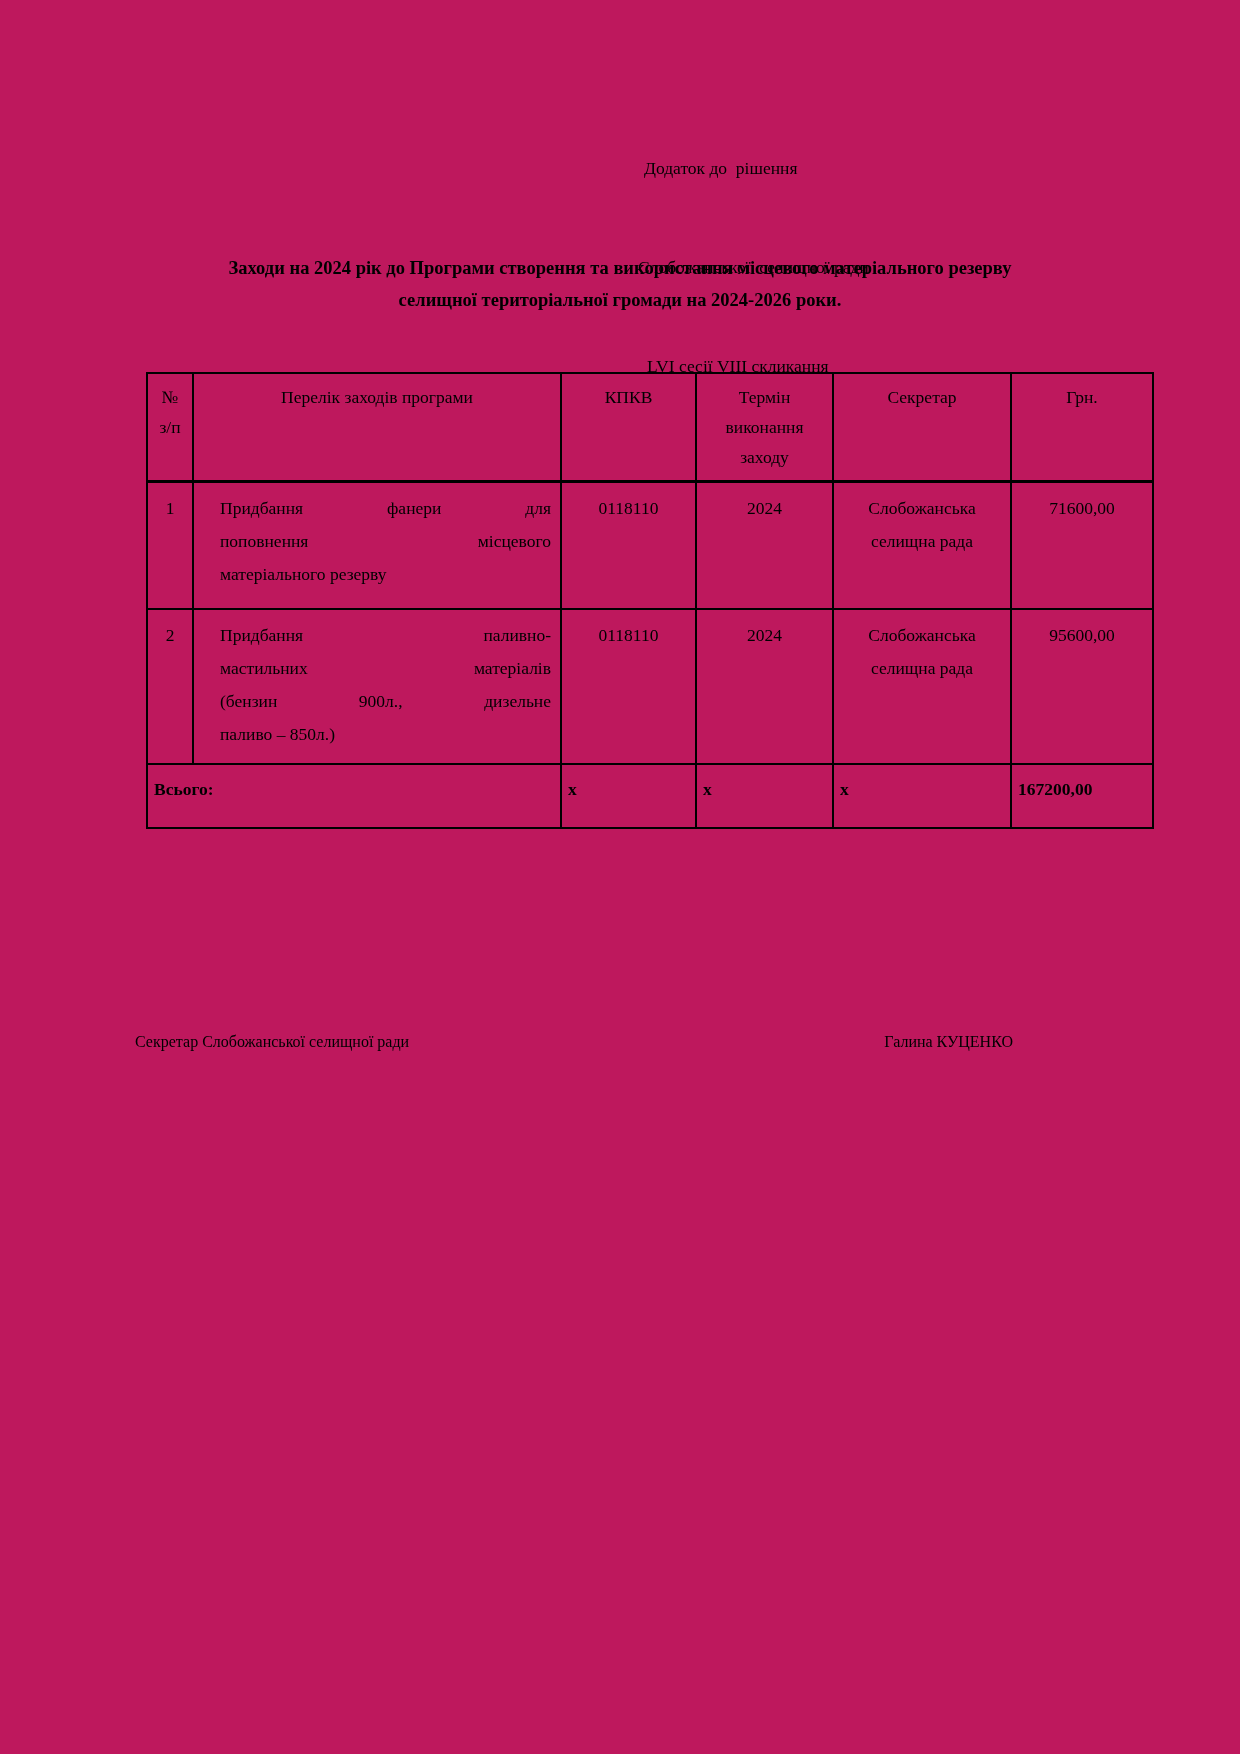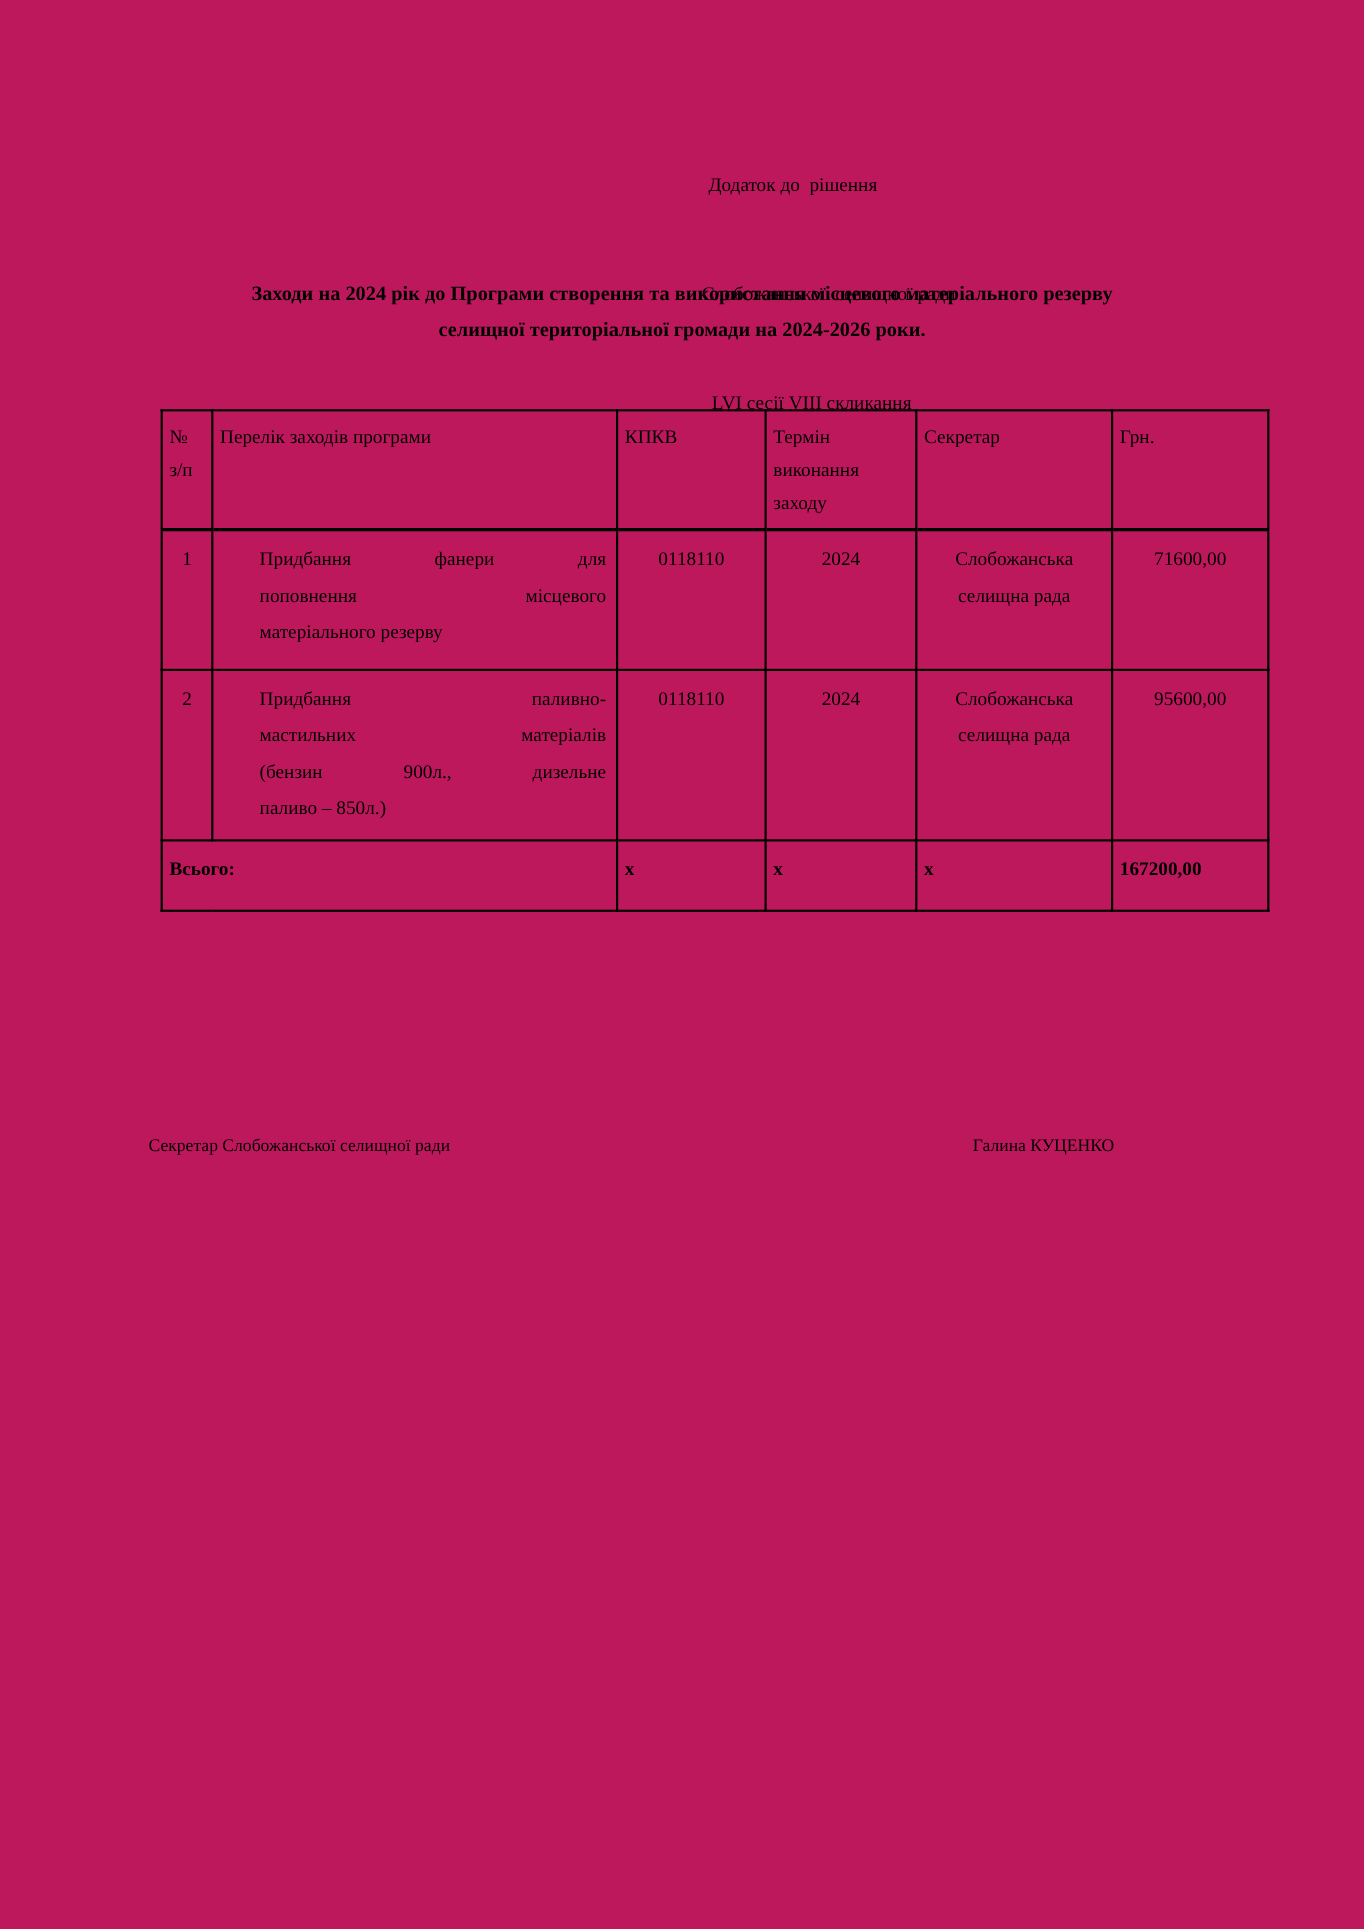--- a/index.html
+++ b/index.html
@@ -33,32 +33,32 @@
     font-size: 17.5px;
   }
   .doc-table th, .doc-table td {
     border: 2px solid #000;
     vertical-align: top;
     padding: 6px 6px 4px 6px;
     font-weight: normal;
     overflow: hidden;
   }
   .doc-table thead th {
-    text-align: left;
+    text-align: center;
     line-height: 30px;
     padding-top: 8px;
     height: 108px;
     border-bottom-width: 3px;
     box-sizing: border-box;
   }
   .doc-table tbody td { line-height: 33px; padding-top: 9px; }
   tr.data-row-1 { height: 128px; }
   tr.data-row-2 { height: 155px; }
   td.cell-num { text-align: center; }
-  td.cell-measure { padding-left: 42px; padding-right: 9px; }
+  td.cell-measure { padding-left: 26px; padding-right: 9px; }
   .measure-line { text-align: justify; text-align-last: justify; }
   .measure-line:last-child { text-align-last: left; }
   td.cell-center { text-align: center; }
   td.cell-executor { text-align: center; padding-left: 12px; padding-right: 12px; }
   tr.total-row td {
     font-weight: bold; text-align: left;
     height: 64px; padding-top: 12px; line-height: 24px;
     box-sizing: border-box;
   }
 

